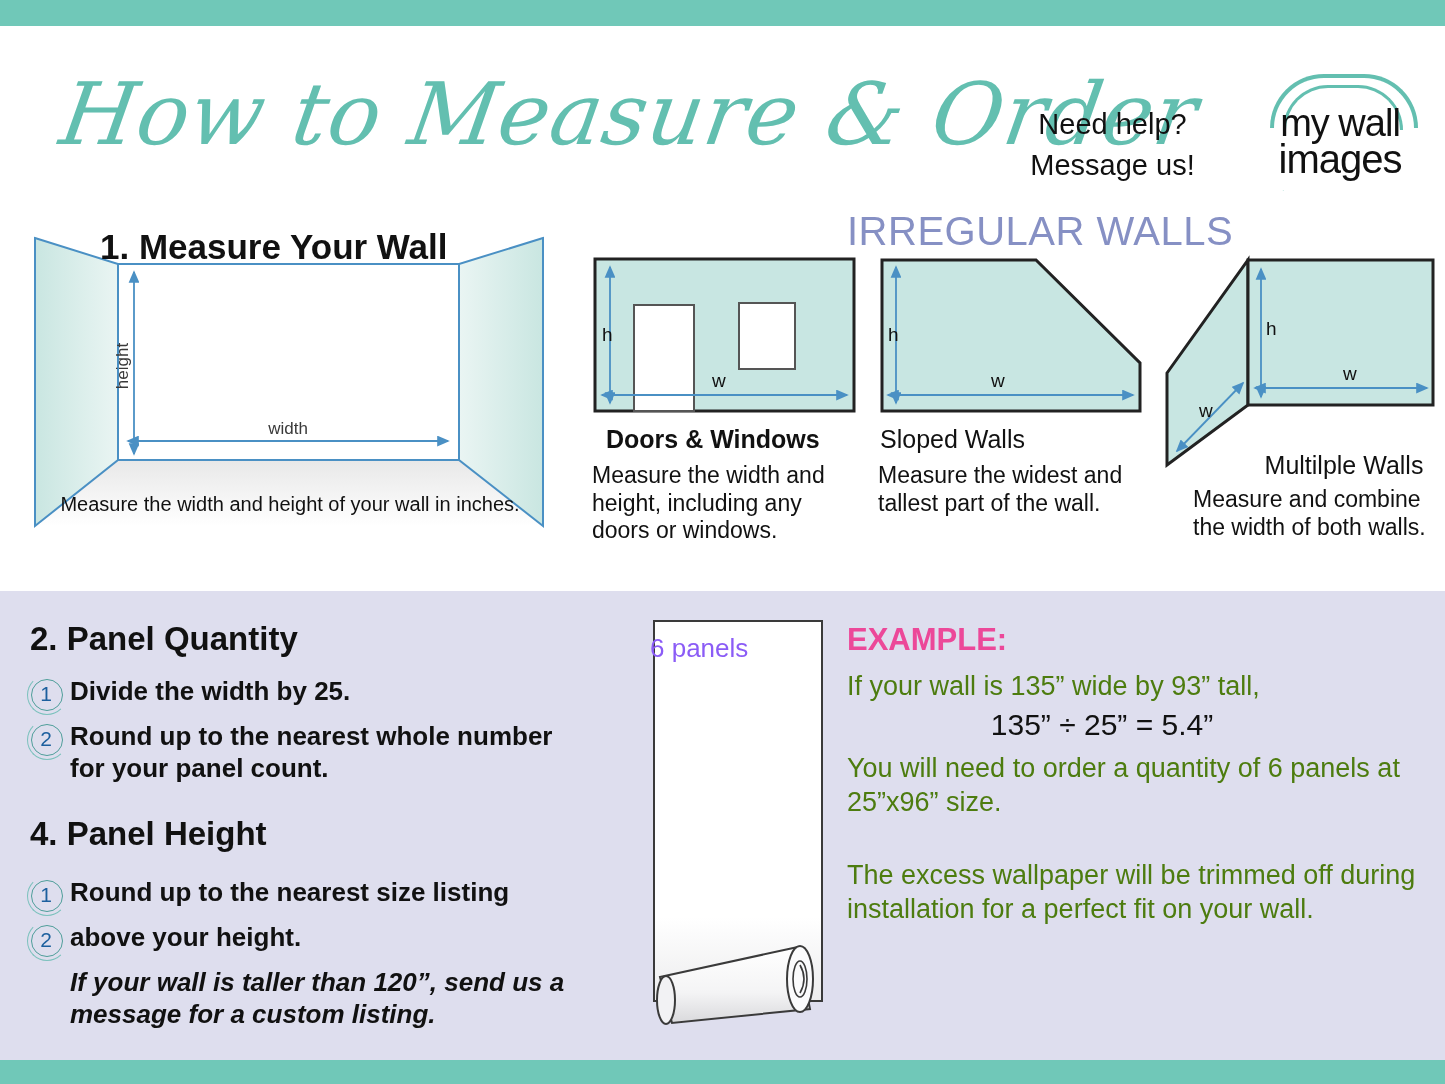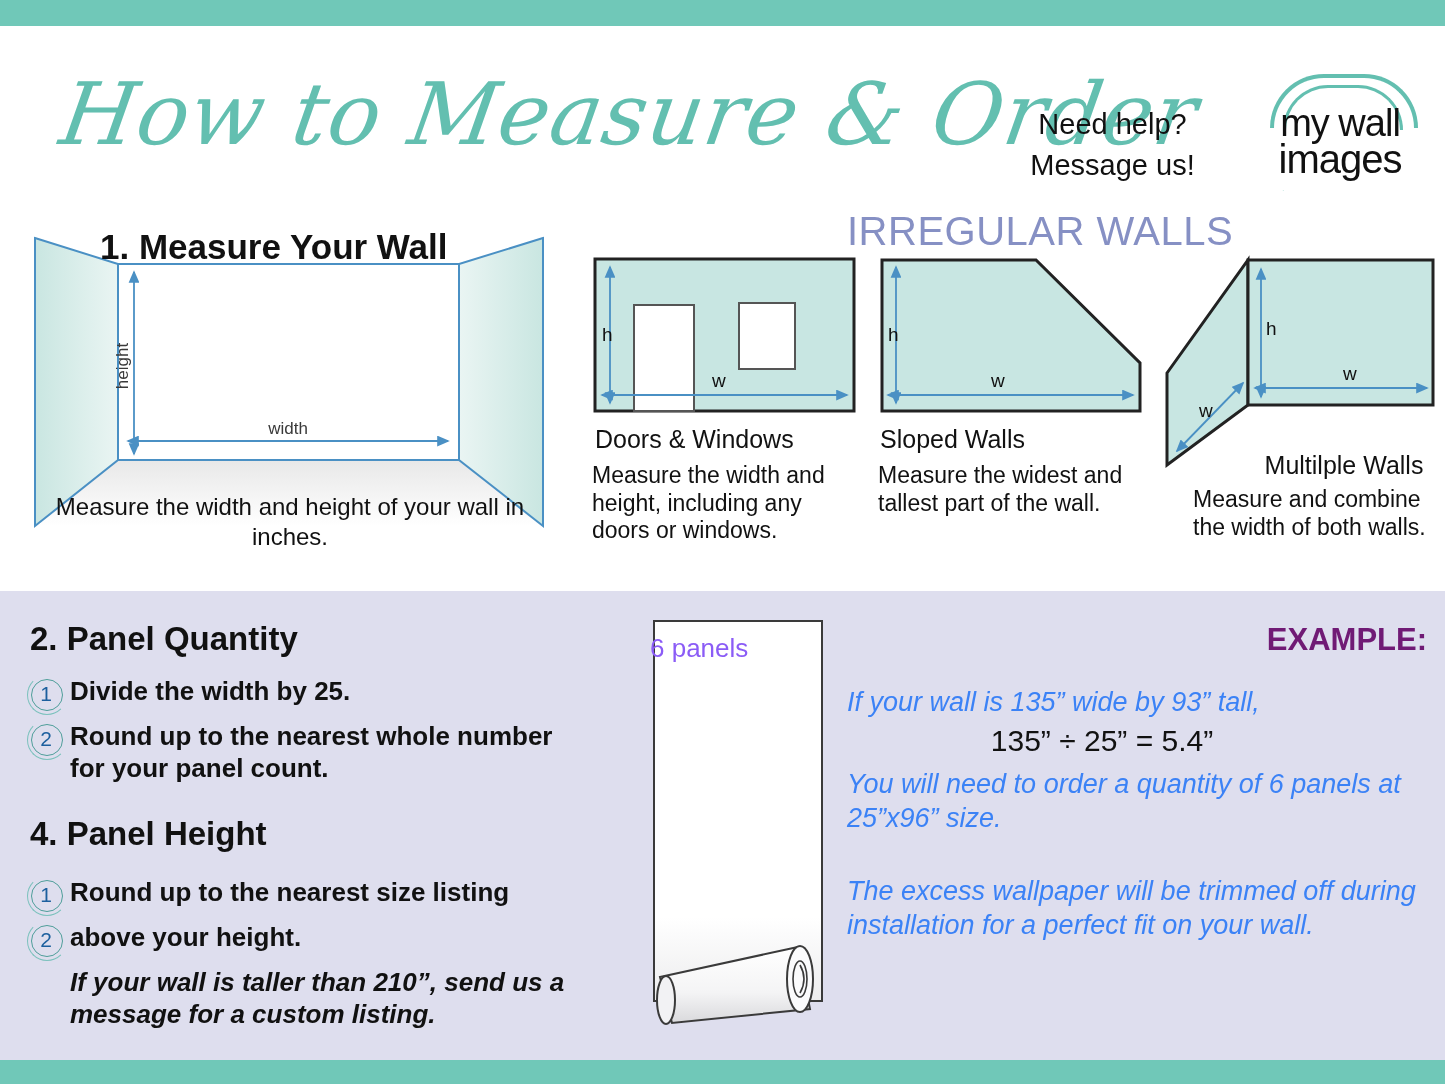--- a/index.html
+++ b/index.html
@@ -36,33 +36,33 @@
     font-size:38px;font-weight:400;letter-spacing:-1px;color:#111;line-height:1.0;}
   .logo-w2{position:absolute;left:0px;top:67px;width:176px;text-align:center;
     font-size:40px;font-weight:400;letter-spacing:-1px;color:#111;line-height:1.0;}
   .logo-tag{position:absolute;left:10px;top:108px;width:156px;height:40px;}
 
   
   .sec-white{position:absolute;left:0;top:191px;width:1445px;height:400px;background:#fff;}
   .step1-title{position:absolute;left:100px;top:215px;font-size:35px;font-weight:bold;color:#111;margin-top:12px;}
   .room{position:absolute;left:16px;top:226px;width:545px;height:320px;}
   .room-cap{position:absolute;left:20px;top:492px;width:540px;text-align:center;
-    font-size:24px;line-height:1.26;color:#111;}
+    font-size:20px;line-height:1.26;color:#111;}
 
   .irr-title{position:absolute;left:847px;top:209px;font-size:40px;color:#8690c4;letter-spacing:.5px;}
 
   .panel{position:absolute;top:255px;}
   .panel .svgbox{display:block;}
   .p-name{font-size:25px;color:#111;margin-top:5px;}
   .p-desc{font-size:23px;line-height:1.2;color:#111;margin-top:8px;}
 
   .pA{left:592px;width:268px;}
   .pB{left:878px;width:268px;}
   .pC{left:1163px;width:276px;}
-  .pA .p-name{margin-left:3px;}
+  .pA .p-name{margin-left:14px;font-weight:bold;}
   .pB .p-name{margin-left:2px;}
   .pC .p-name{margin-left:86px;margin-top:-22px;text-align:center;}
   .pC .p-desc{margin-left:30px;margin-top:6px;}
 
   
   .sec-lav{position:absolute;left:0;top:591px;width:1445px;height:469px;background:#dedeee;}
   .h2{font-size:33px;font-weight:bold;color:#111;}
   .step2-title{position:absolute;left:30px;top:620px;}
   .step3-title{position:absolute;left:30px;top:815px;}
 
@@ -81,22 +81,22 @@
   .btxt{font-size:26px;line-height:1.22;color:#111;padding-top:1px;font-weight:bold;}
   .btxt.ital{font-style:italic;}
 
   
   .roll{position:absolute;left:650px;top:617px;width:178px;height:415px;}
   .roll-lbl{position:absolute;left:650px;top:633px;width:178px;text-align:left;
     font-size:26px;color:#8b5cf6;}
 
   
   .ex{position:absolute;left:847px;top:622px;width:580px;}
-  .ex-h{font-size:31px;font-weight:bold;color:#701a75;margin-bottom:28px;text-align:right;}
-  .ex-p{font-size:27px;line-height:1.25;color:#3b82f6;font-style:italic;}
+  .ex-h{font-size:31px;font-weight:bold;color:#ec4899;margin-bottom:12px;}
+  .ex-p{font-size:27px;line-height:1.25;color:#4d7c0f;}
   .ex-eq{font-size:30px;text-align:center;color:#111;margin:4px 0 10px 0;padding-right:70px;}
   .ex-gap{height:40px;}
 </style>
 </head>
 <body>
 
 <div class="band-top"></div>
 <div class="band-bottom"></div>
 
 <div class="header">
@@ -252,21 +252,21 @@
   <div class="bline">
     <div class="num">
       <div class="ring2"></div>
         <div class="ring"></div>
       <div class="n">2</div>
     </div>
     <div class="btxt">above your height.</div>
   </div>
   <div class="bline">
     <div class="num"></div>
-    <div class="btxt ital">If your wall is taller than 210”, send us a message for a custom listing.</div>
+    <div class="btxt ital">If your wall is taller than 120”, send us a message for a custom listing.</div>
   </div>
 </div>
 
 <svg class="roll" viewBox="0 0 178 415">
   <defs>
     <linearGradient id="gsheet" x1="0" y1="0" x2="0" y2="1">
       <stop offset="0%" stop-color="#ffffff"></stop>
         <stop offset="78%" stop-color="#ffffff"></stop>
       <stop offset="100%" stop-color="#ececed"></stop>
     </linearGradient>

